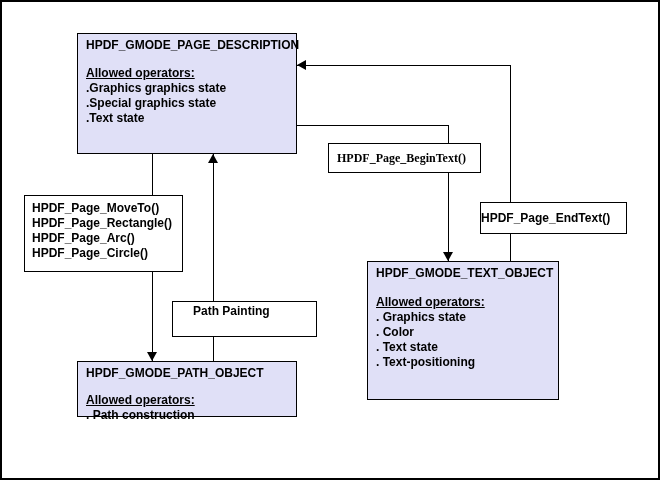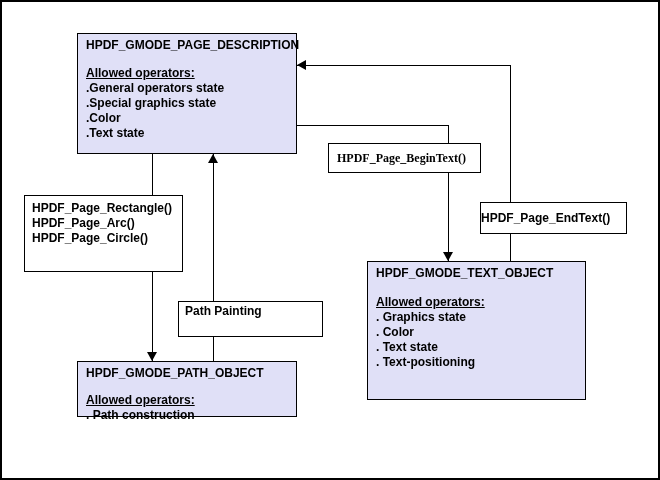--- a/index.html
+++ b/index.html
@@ -45,50 +45,50 @@
   <div class="line" style="left:213px;top:154px;width:1px;height:207px;"></div>
 
   <div class="arrow left" style="left:297px;top:60px;"></div>
   <div class="arrow down" style="left:443px;top:252px;"></div>
   <div class="arrow down" style="left:147px;top:352px;"></div>
   <div class="arrow up" style="left:208px;top:154px;"></div>
 
   <div class="node state" style="left:77px;top:33px;width:220px;height:121px;">
     <div>HPDF_GMODE_PAGE_DESCRIPTION</div>
     <div class="subtitle">Allowed operators:</div>
-    <div>.General operators state</div>
+    <div>.Graphics graphics state</div>
     <div>.Special graphics state</div>
-    <div>.Color</div>
     <div>.Text state</div>
   </div>
 
   <div class="node op" style="left:24px;top:195px;width:159px;height:77px;padding:5px 7px;">
+    <div>HPDF_Page_MoveTo()</div>
     <div>HPDF_Page_Rectangle()</div>
     <div>HPDF_Page_Arc()</div>
     <div>HPDF_Page_Circle()</div>
   </div>
 
   <div class="node op centered" style="left:328px;top:143px;width:153px;height:30px;padding-left:8px;font-family:Liberation Serif, serif;">
     <span>HPDF_Page_BeginText()</span>
   </div>
 
   <div class="node op centered" style="left:480px;top:202px;width:147px;height:32px;">
     <span>HPDF_Page_EndText()</span>
   </div>
 
-  <div class="node state" style="left:367px;top:261px;width:219px;height:139px;">
+  <div class="node state" style="left:367px;top:261px;width:192px;height:139px;">
     <div>HPDF_GMODE_TEXT_OBJECT</div>
     <div class="subtitle" style="margin-top:14px;">Allowed operators:</div>
     <div>. Graphics state</div>
     <div>. Color</div>
     <div>. Text state</div>
     <div>. Text-positioning</div>
   </div>
 
-  <div class="node op" style="left:178px;top:301px;width:145px;height:36px;padding:2px 6px;">
+  <div class="node op" style="left:172px;top:301px;width:145px;height:36px;padding:2px 20px;">
     <div>Path Painting</div>
   </div>
 
   <div class="node state" style="left:77px;top:361px;width:220px;height:56px;">
     <div>HPDF_GMODE_PATH_OBJECT</div>
     <div class="subtitle" style="margin-top:12px;">Allowed operators:</div>
     <div>. Path construction</div>
   </div>
 </div>
 

